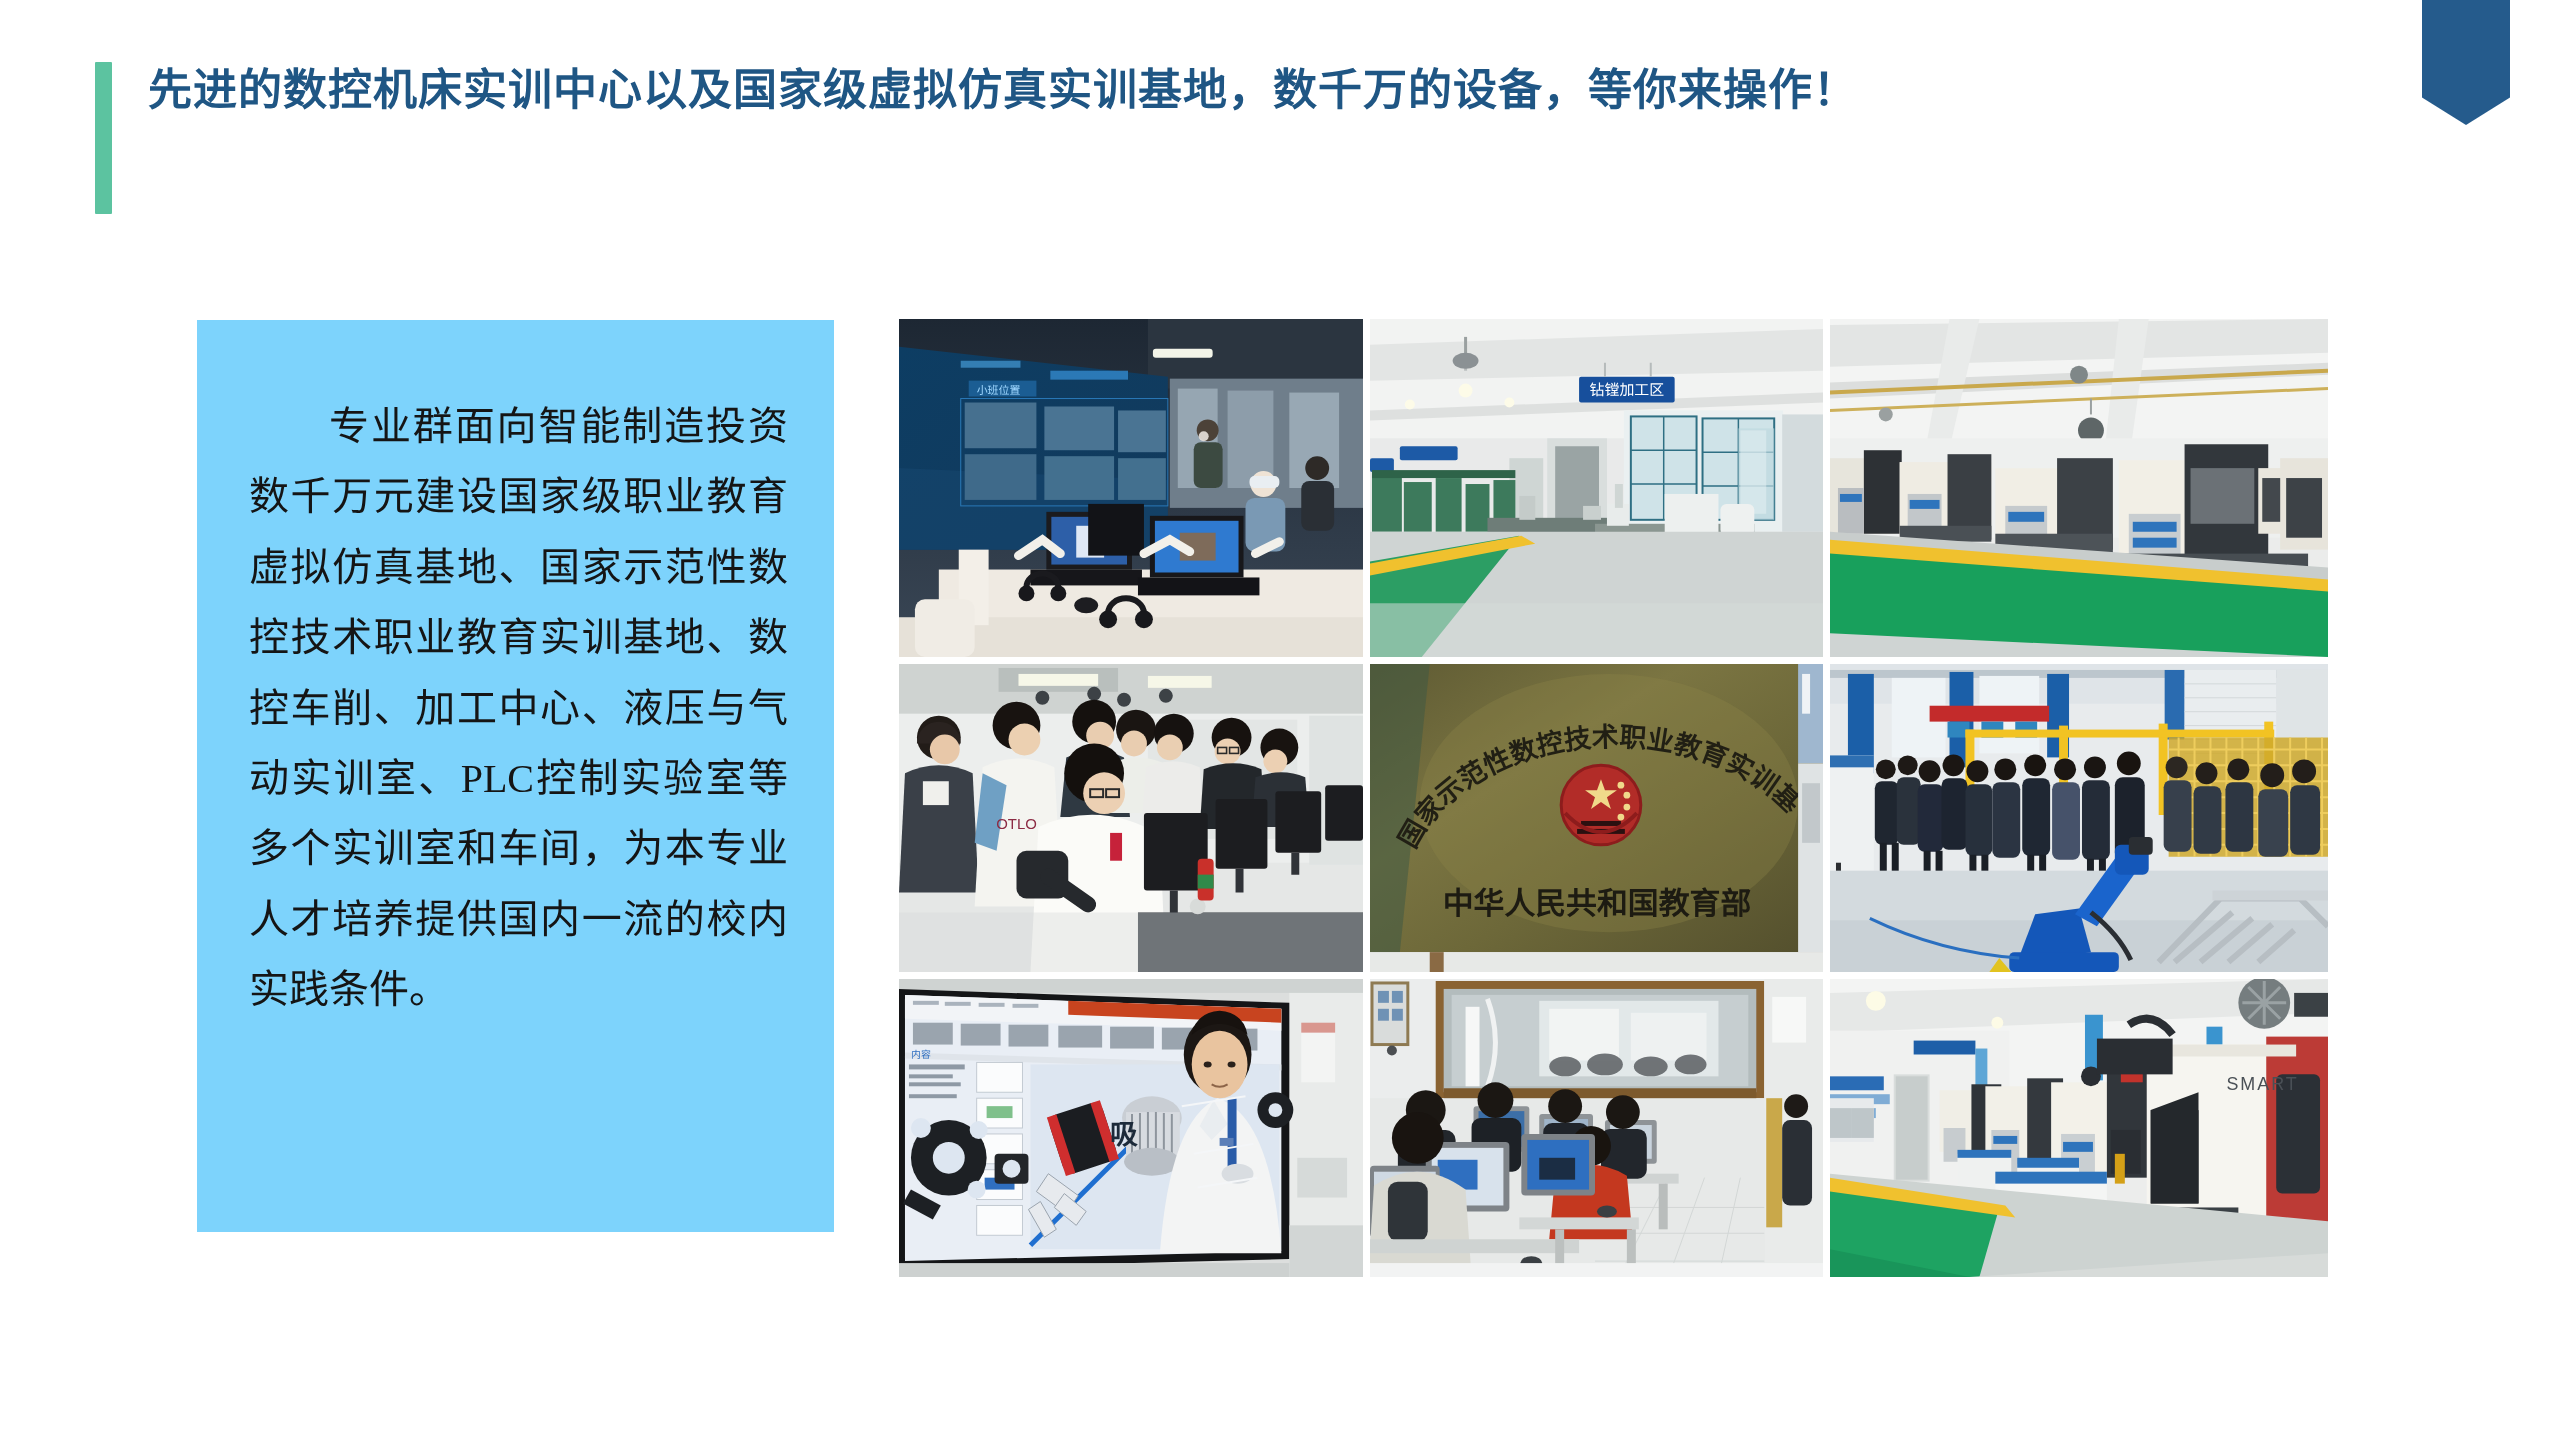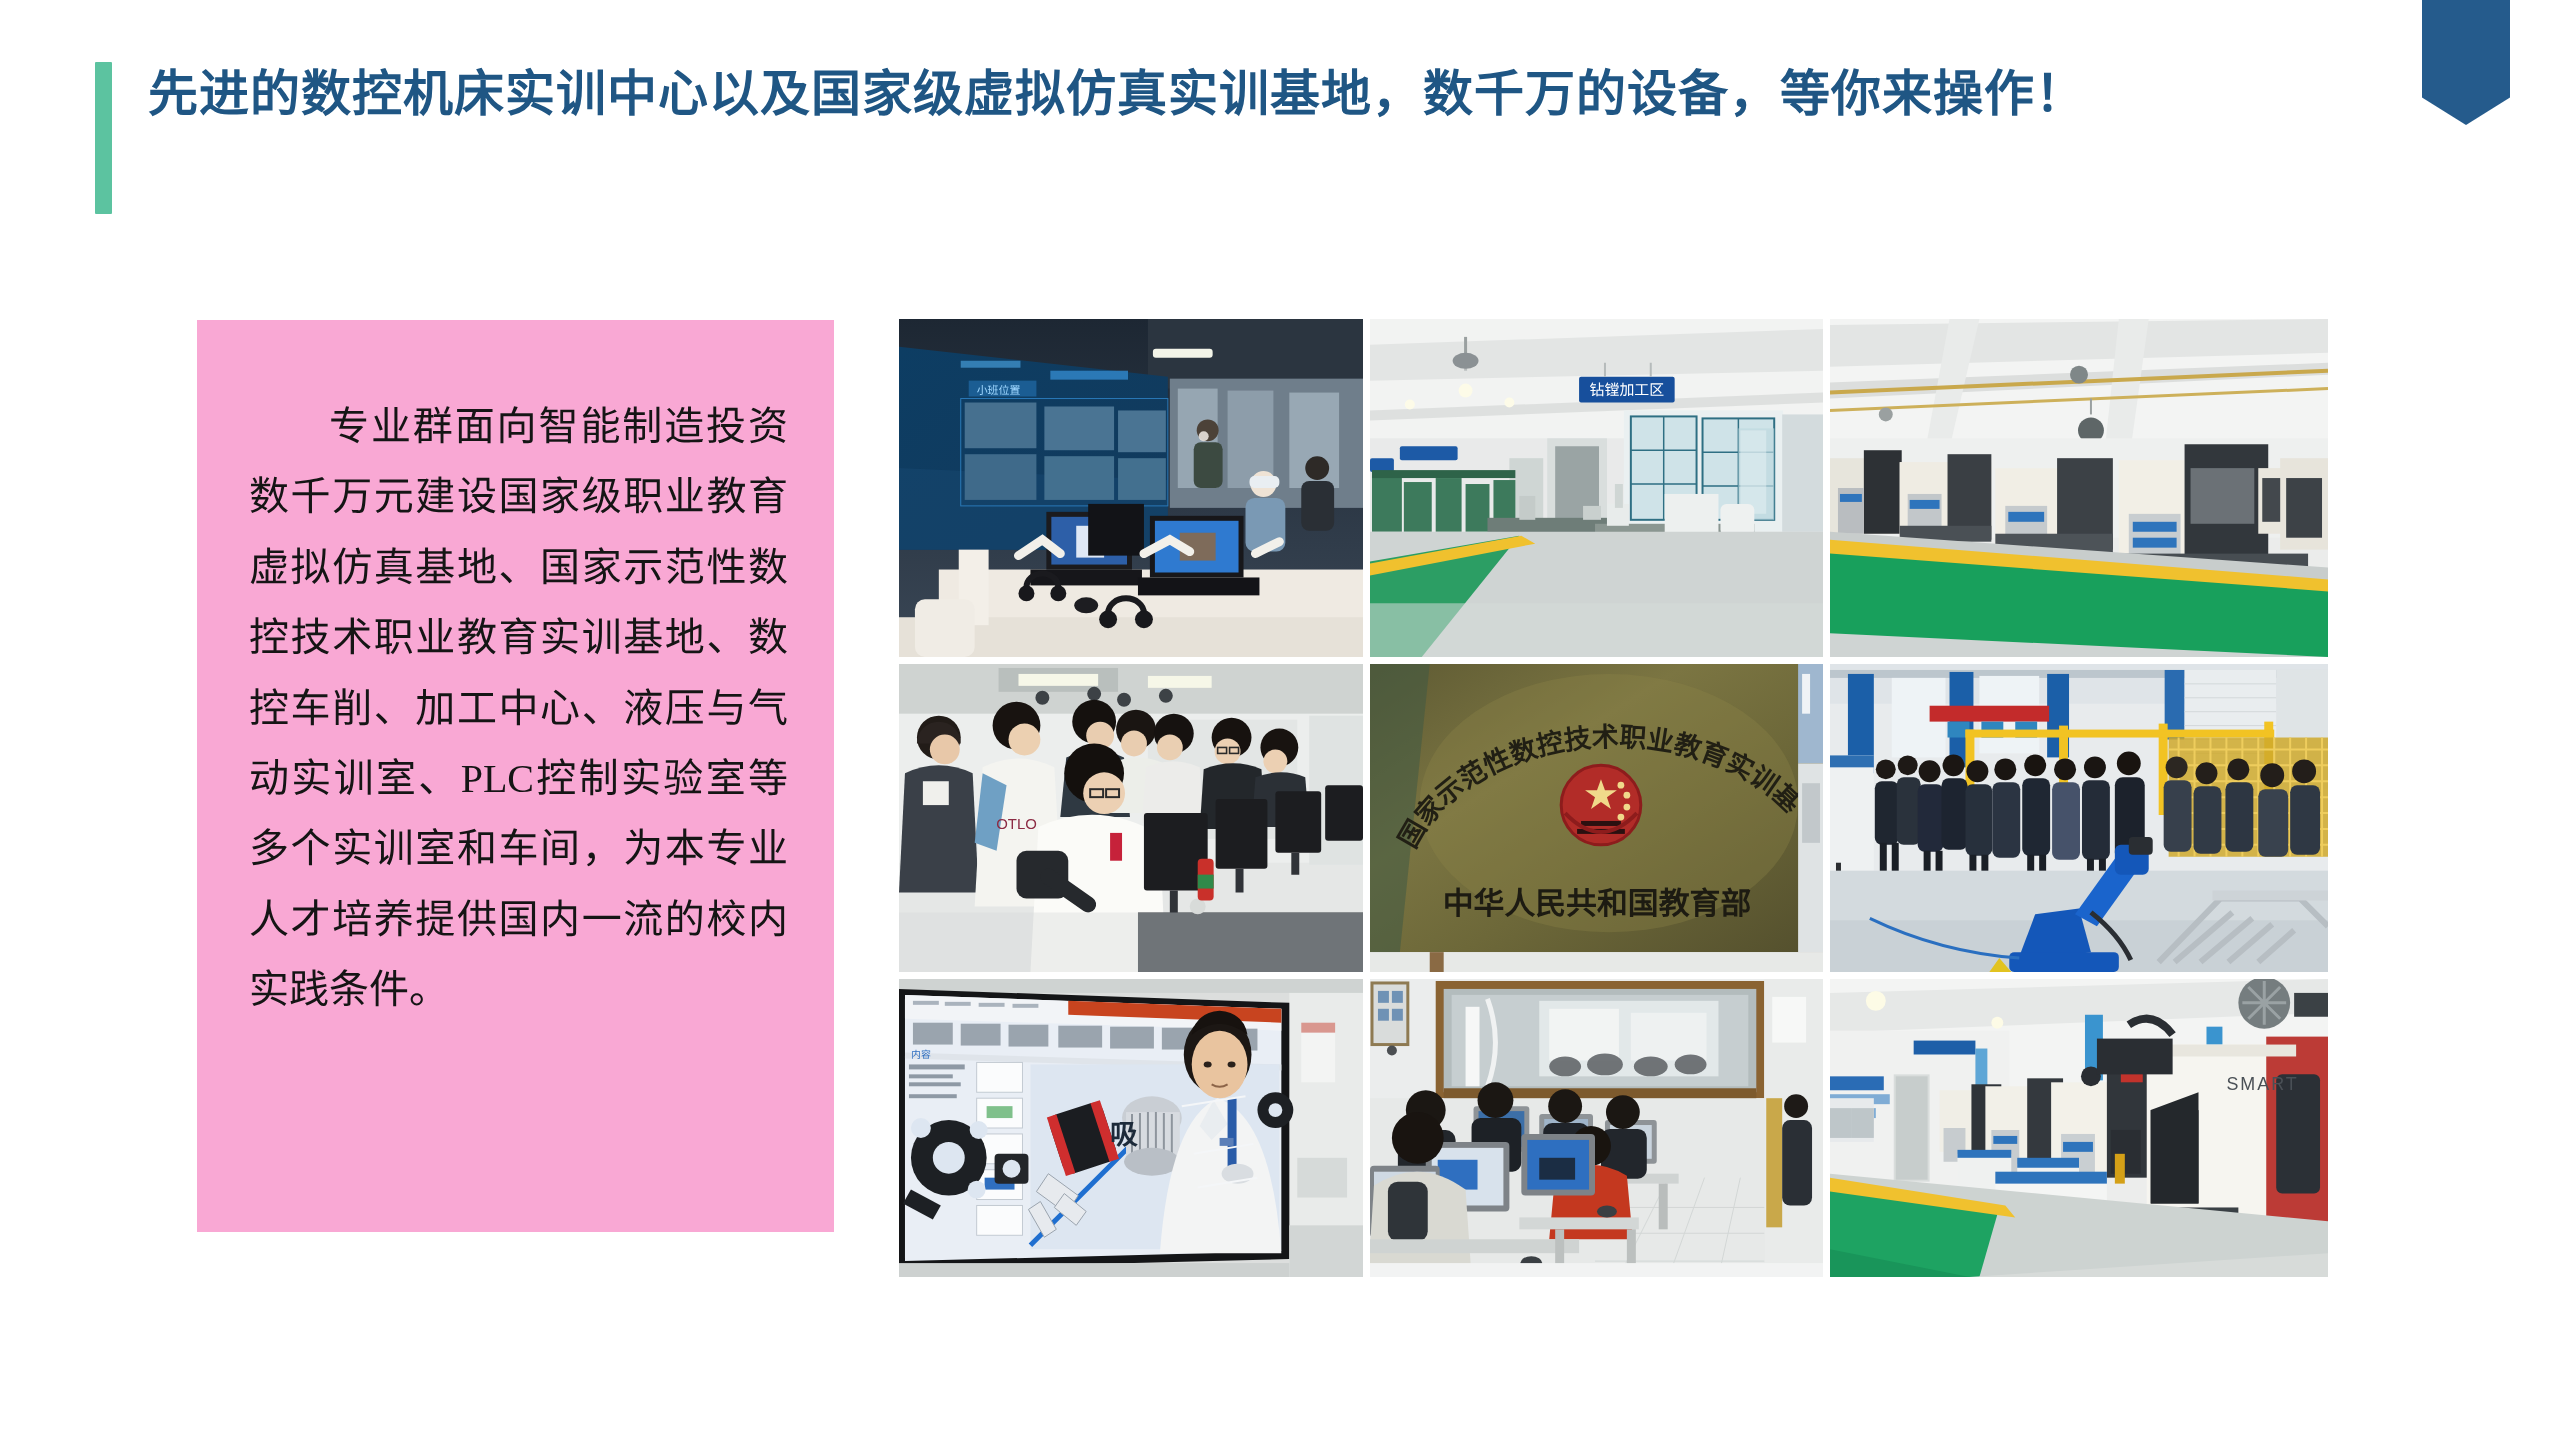--- a/index.html
+++ b/index.html
@@ -25,36 +25,36 @@
     position:absolute; left:95px; top:62px;
     display:flex; align-items:flex-start;
   }
   .title-bar{
     width:17px; height:152px;
     background:#5cc3a0;
     margin-right:36px; flex:0 0 auto;
     border-radius:1px;
   }
   .title-text{
-    font-size:50px;
+    font-size:44px;
     line-height:1.30;
     font-weight:700;
     color:#1f5684;
     letter-spacing:1px;
     max-width:2300px;
     font-family:"Liberation Serif","DejaVu Serif",serif;
     text-align:center;
   }
 
   
   .info-panel{
     position:absolute;
     left:197px; top:320px;
     width:637px; height:912px;
-    background:#f9a8d4;
+    background:#7dd3fc;
     box-sizing:border-box;
     padding:72px 46px 40px 52px;
   }
   .info-text{
     font-size:40px;
     line-height:1.76;
     color:#151515;
     text-align:justify;
     text-indent:2em;
     text-justify:inter-ideograph;

